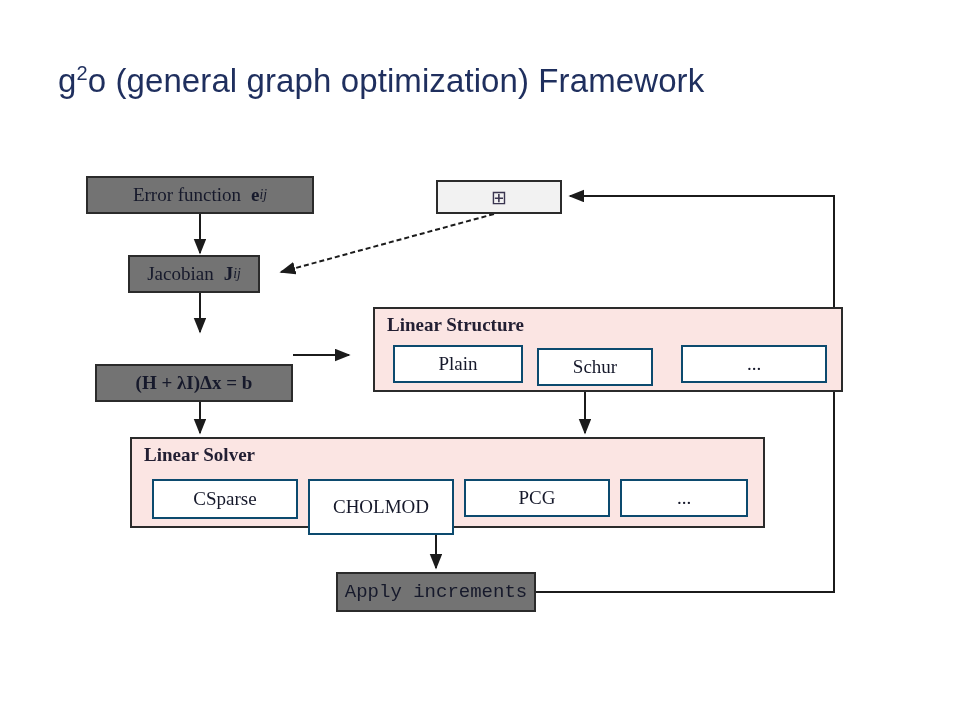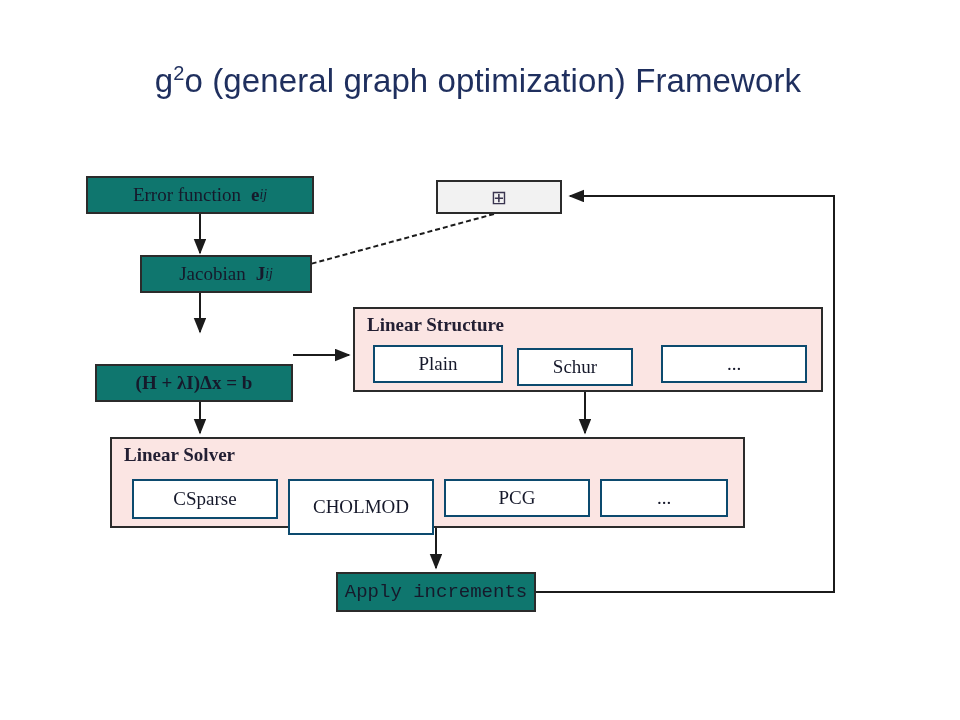--- a/index.html
+++ b/index.html
@@ -11,21 +11,20 @@
     width: 960px;
     height: 720px;
     font-family: "Liberation Sans", sans-serif;
     overflow: hidden;
   }
   #slide {
     position: relative;
     width: 960px;
     height: 720px;
     background: #ffffff;
-    text-align: center;
   }
 
   
   .slide-title {
     position: absolute;
     left: 58px;
     top: 62px;
     width: 840px;
     font-family: "Liberation Sans", sans-serif;
     font-size: 33px;
@@ -52,21 +51,21 @@
     position: absolute;
     left: 0;
     top: 0;
   }
 
   
   .nodebox {
     position: absolute;
     box-sizing: border-box;
     border: 2px solid #2b2b2b;
-    background: #0f766e;
+    background: #737373;
     display: flex;
     align-items: center;
     justify-content: center;
     font-family: "Liberation Serif", serif;
     color: #16192b;
     white-space: nowrap;
   }
   .nodebox.gray {
     background: #f2f2f2;
   }
@@ -77,20 +76,21 @@
     line-height: 0;
   }
   .bold-math { font-weight: 700; }
 
   
   .groupbox {
     position: absolute;
     box-sizing: border-box;
     border: 2px solid #2b2b2b;
     background: #fbe5e3;
+    margin-left: 20px;
   }
   .group-title {
     position: absolute;
     left: 12px;
     top: 5px;
     font-family: "Liberation Serif", serif;
     font-weight: 700;
     font-size: 19px;
     color: #231f33;
     white-space: nowrap;
@@ -155,21 +155,21 @@
       <span>Error function</span>
       <span style="display:inline-block;width:10px;"></span>
       <span class="bold-math">e</span>
         <span class="sub">ij</span>
     </div>
 
     <div class="nodebox gray" style="left:436px; top:180px; width:126px; height:34px;">
       <span class="boxplus-glyph">⊞</span>
     </div>
 
-    <div class="nodebox" style="left:140px; top:255px; width:172px; height:38px; font-size:19px;">
+    <div class="nodebox" style="left:128px; top:255px; width:132px; height:38px; font-size:19px;">
       <span>Jacobian</span>
       <span style="display:inline-block;width:10px;"></span>
       <span class="bold-math">J</span>
         <span class="sub">ij</span>
     </div>
 
     <div class="nodebox" style="left:95px; top:336px; width:198px; height:38px; font-size:19px; font-weight:700;margin-top:28px;">
       <span>(H + λI)Δx = b</span>
     </div>
 

